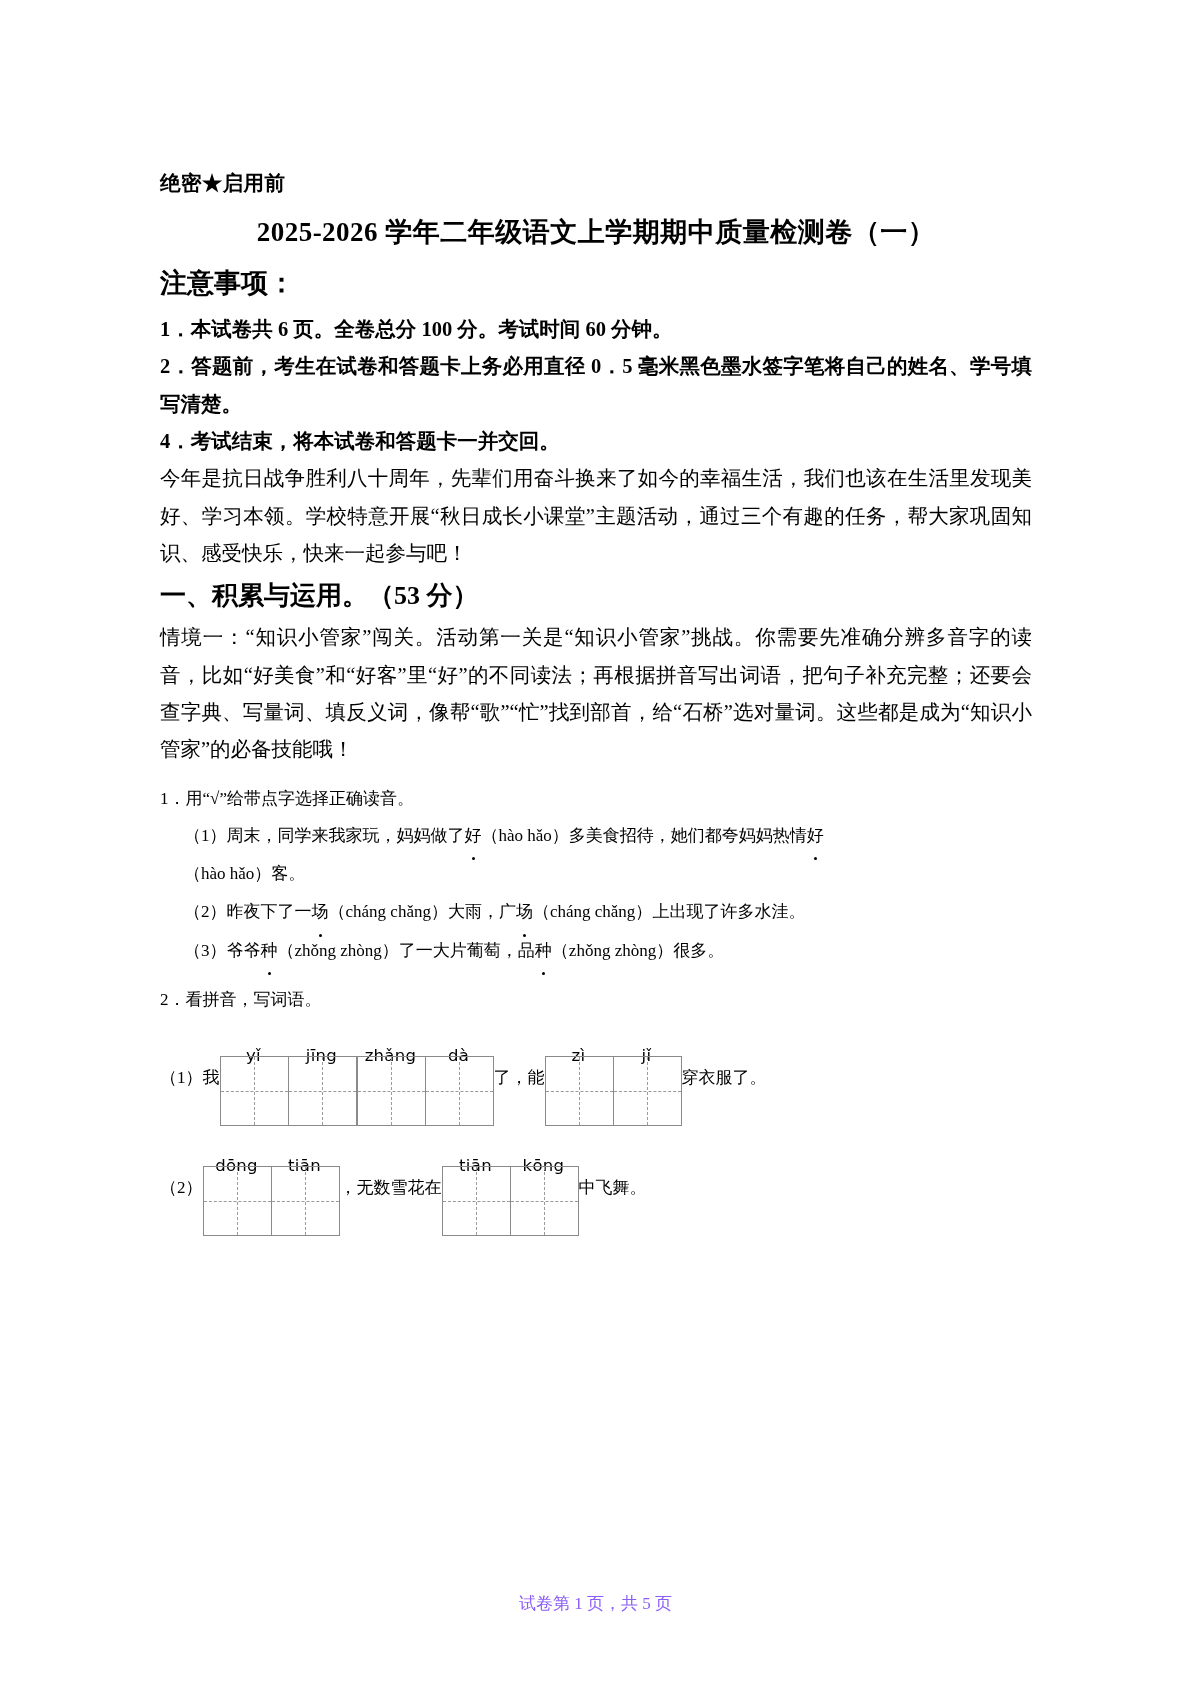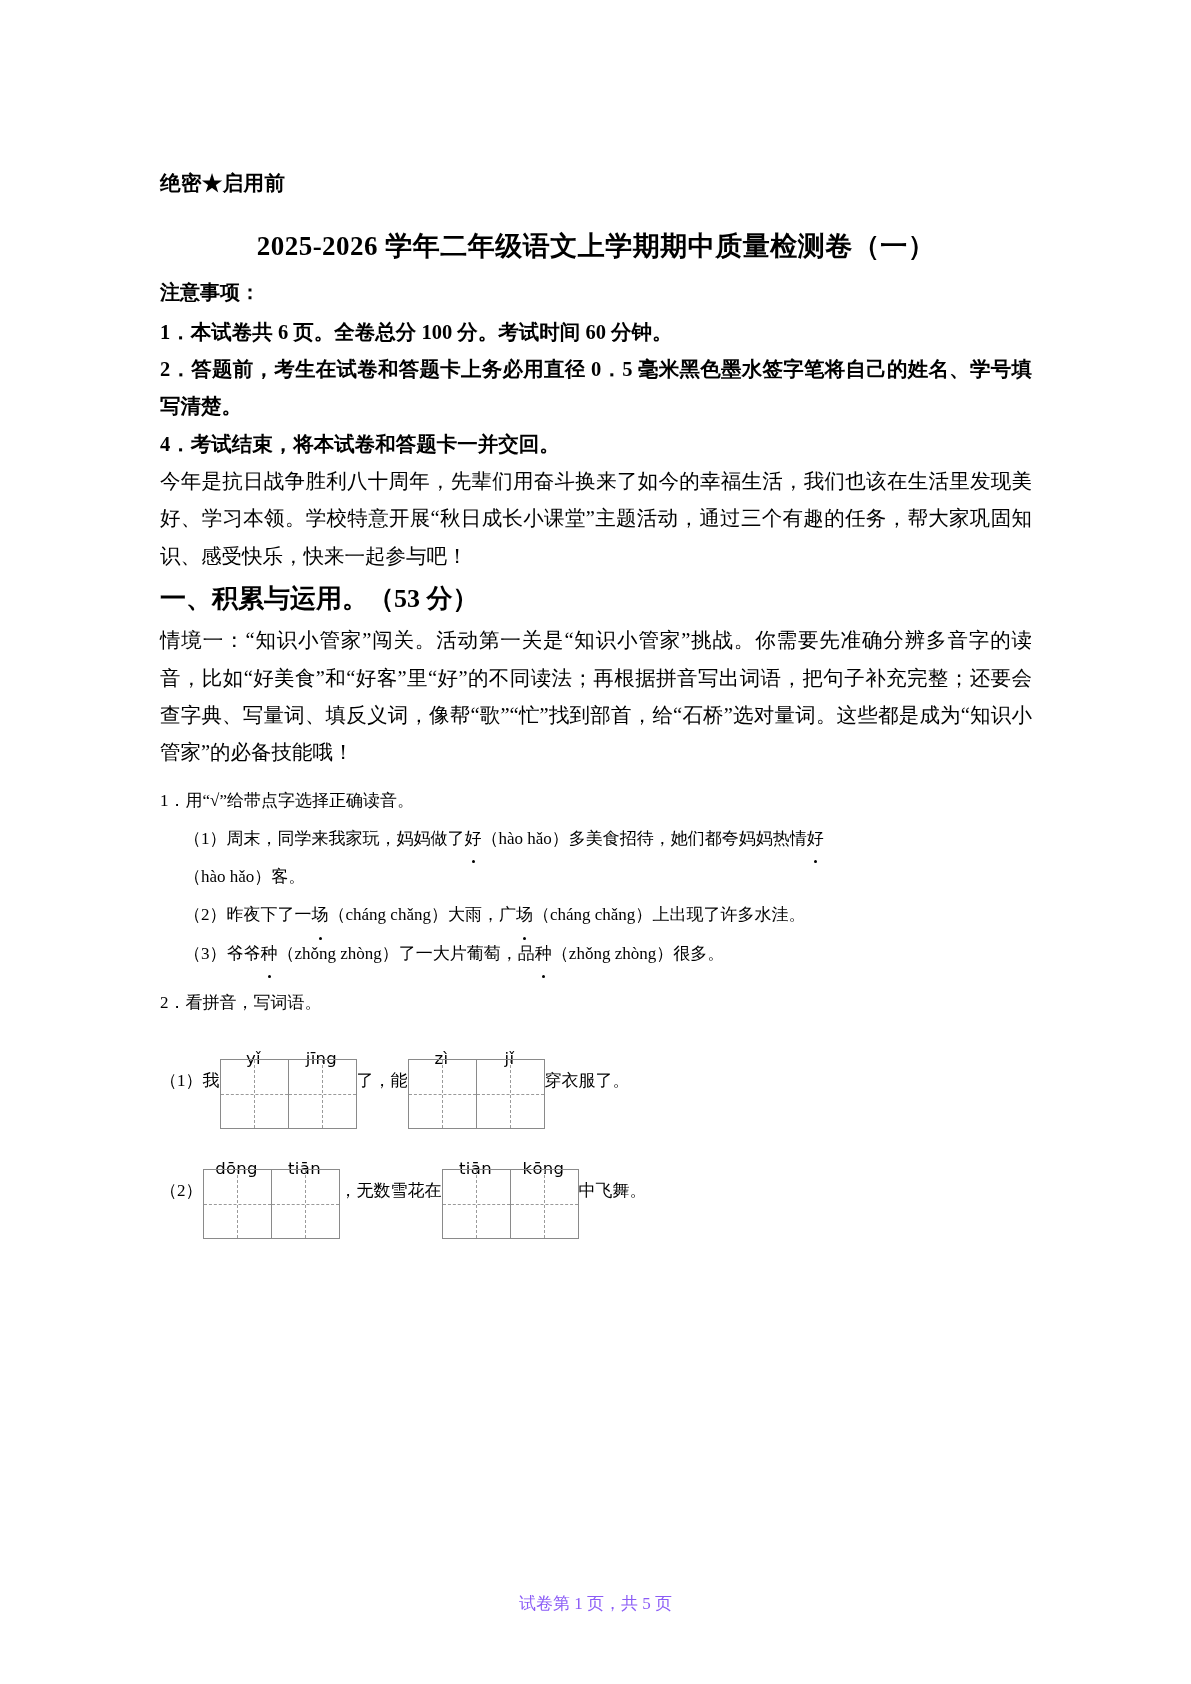--- a/index.html
+++ b/index.html
@@ -25,33 +25,33 @@
     left: 160px;
     top: 168px;
     width: 872px;
   }
 
   
   .secret {
     font-size: 20.5px;
     font-weight: 700;
     line-height: 1.5;
-    margin: 0 0 28px 0;
+    margin: 0 0 14px 0;
     letter-spacing: 0.4px;
   }
   .doc-title {
     font-size: 27px;
     font-weight: 700;
     text-align: center;
     line-height: 1.45;
     margin: 6px 0 10px 0;
     letter-spacing: 0.5px;
   }
   .notice-head {
-    font-size: 20px;
+    font-size: 27px;
     font-weight: 700;
     line-height: 1.6;
     margin: 0 0 6px 0;
   }
   .notice-item {
     font-size: 20.5px;
     font-weight: 700;
     line-height: 1.82;
     margin: 0;
     text-align: justify;
@@ -217,20 +217,30 @@
         <span class="pinyin-row">
           <span class="pinyin-cell">yǐ</span>
           <span class="pinyin-cell">jīng</span>
         </span>
         <span class="box-row">
           <span class="box-cell"></span>
           <span class="box-cell"></span>
         </span>
       </span>
 
+      <span class="grid-group">
+        <span class="pinyin-row">
+          <span class="pinyin-cell">zhǎng</span>
+          <span class="pinyin-cell">dà</span>
+        </span>
+        <span class="box-row">
+          <span class="box-cell"></span>
+          <span class="box-cell"></span>
+        </span>
+      </span>
 
       <span class="mid">了，能</span>
 
       <span class="grid-group">
         <span class="pinyin-row">
           <span class="pinyin-cell">zì</span>
           <span class="pinyin-cell">jǐ</span>
         </span>
         <span class="box-row">
           <span class="box-cell"></span>

